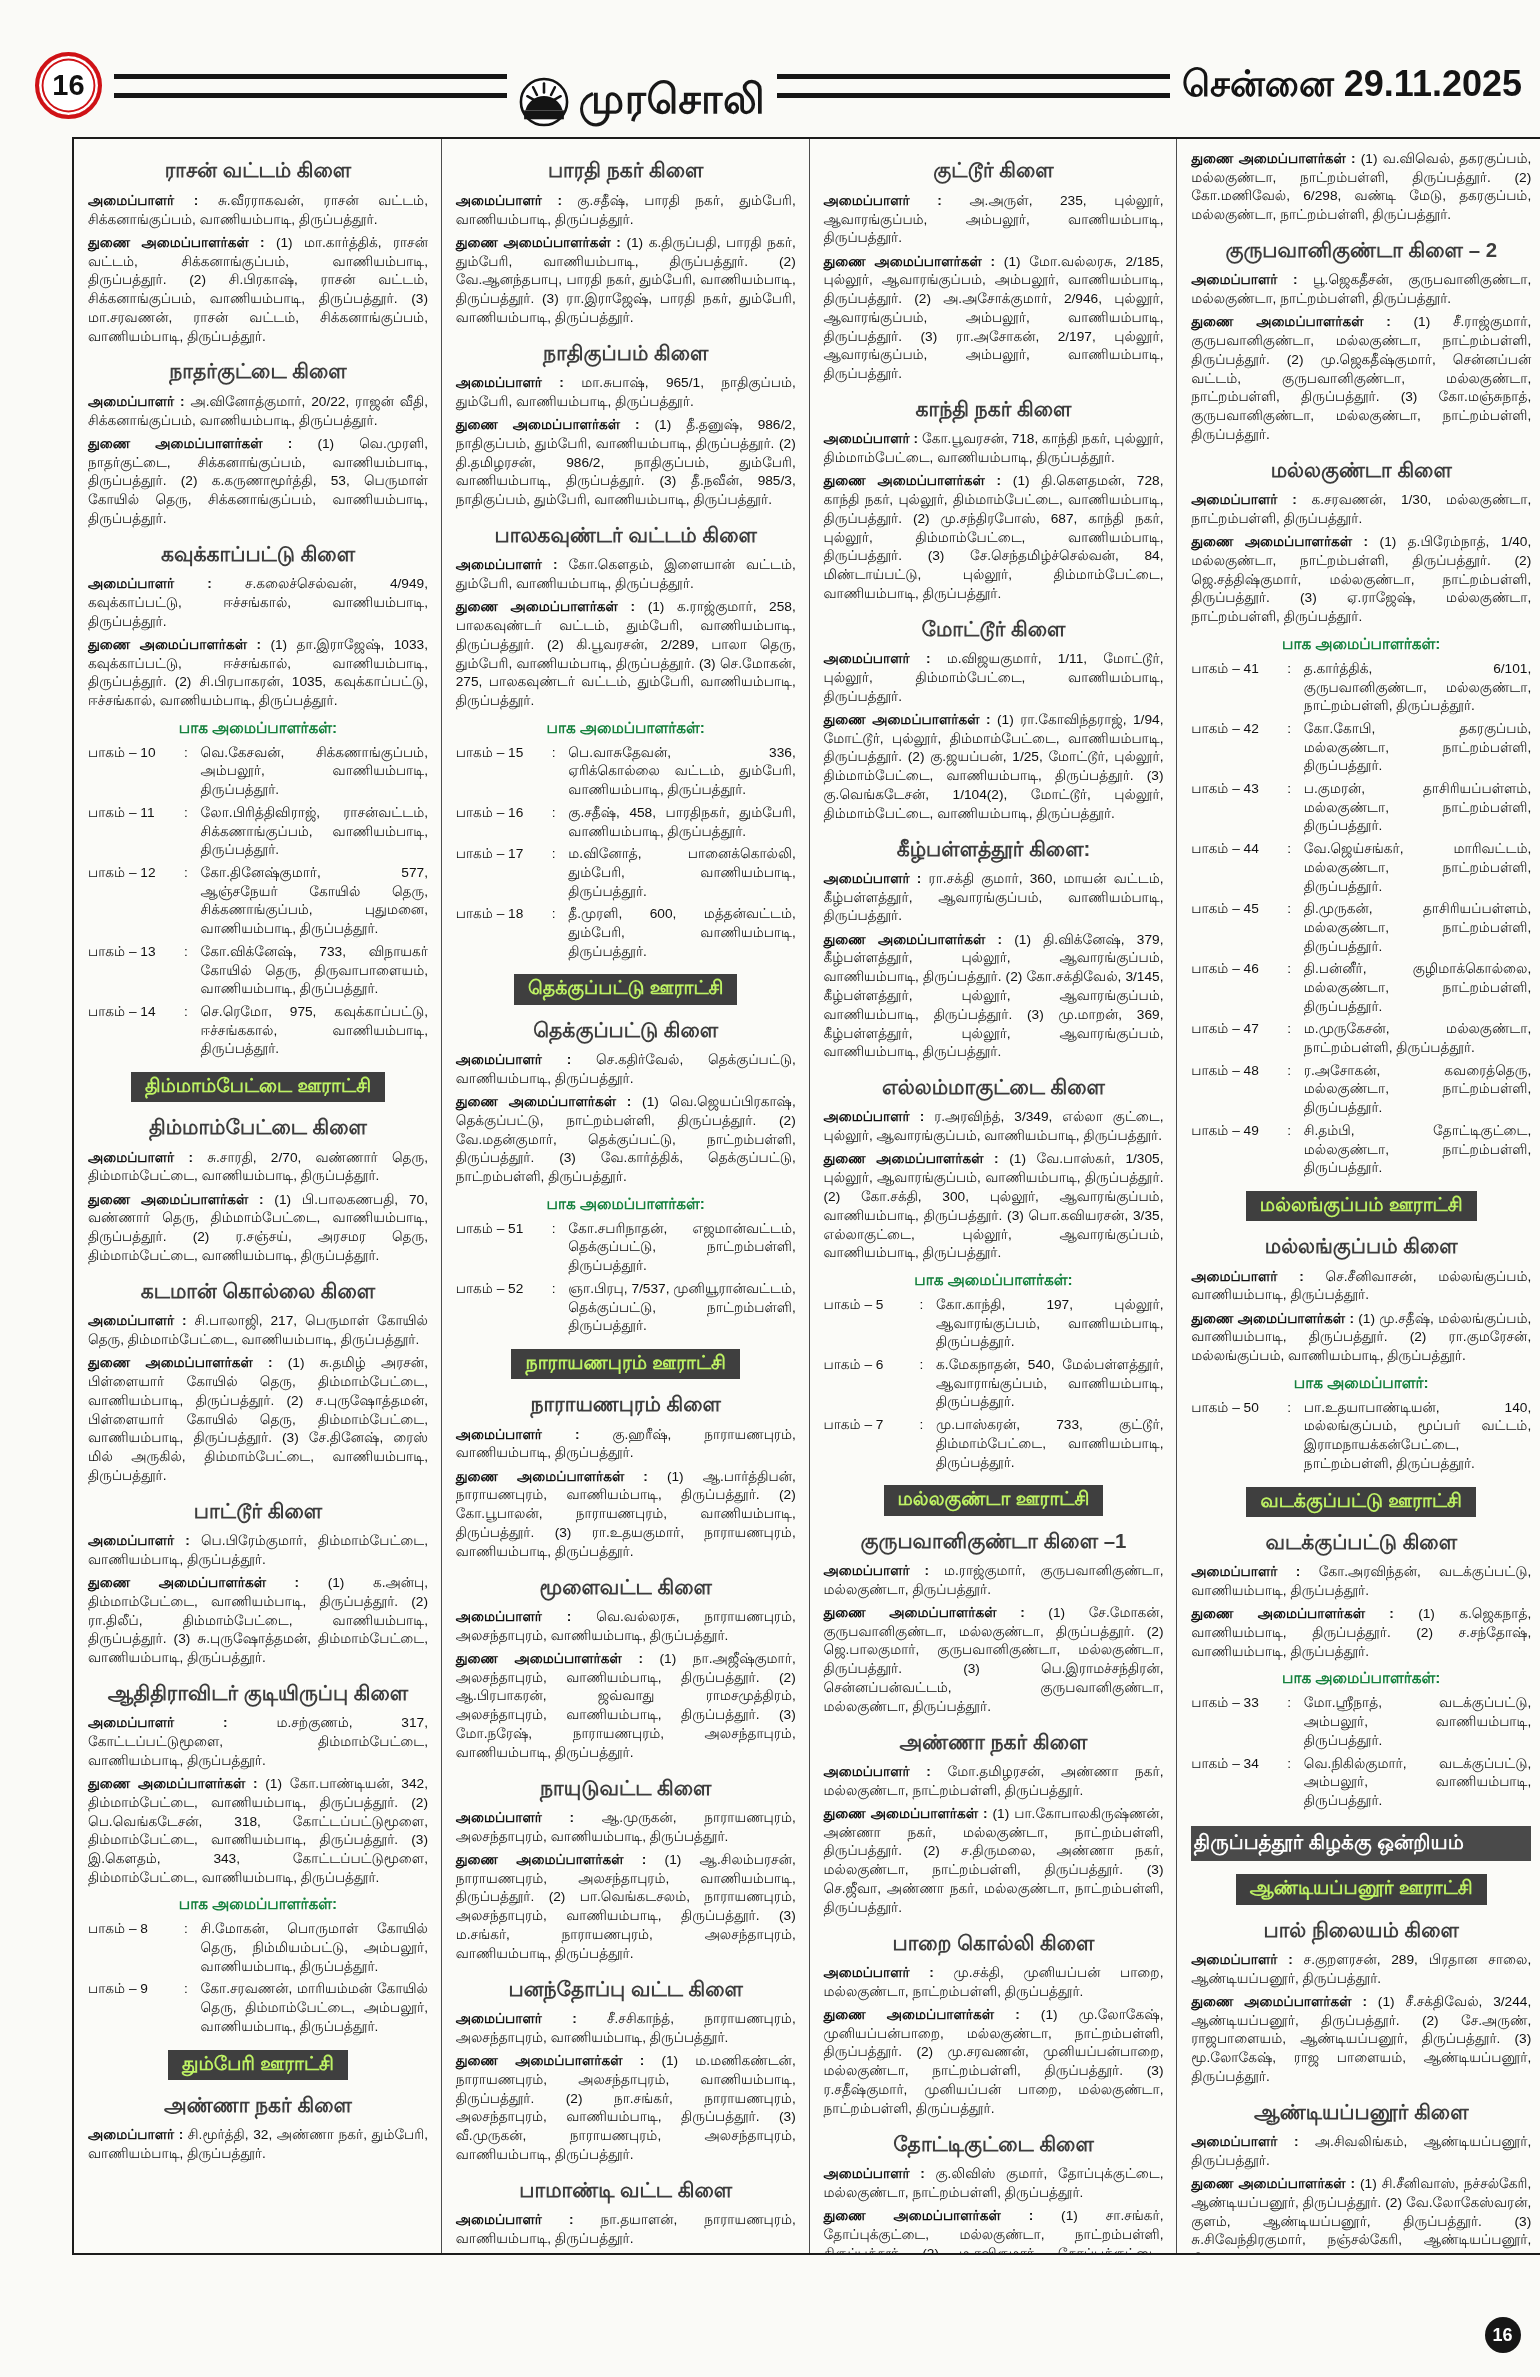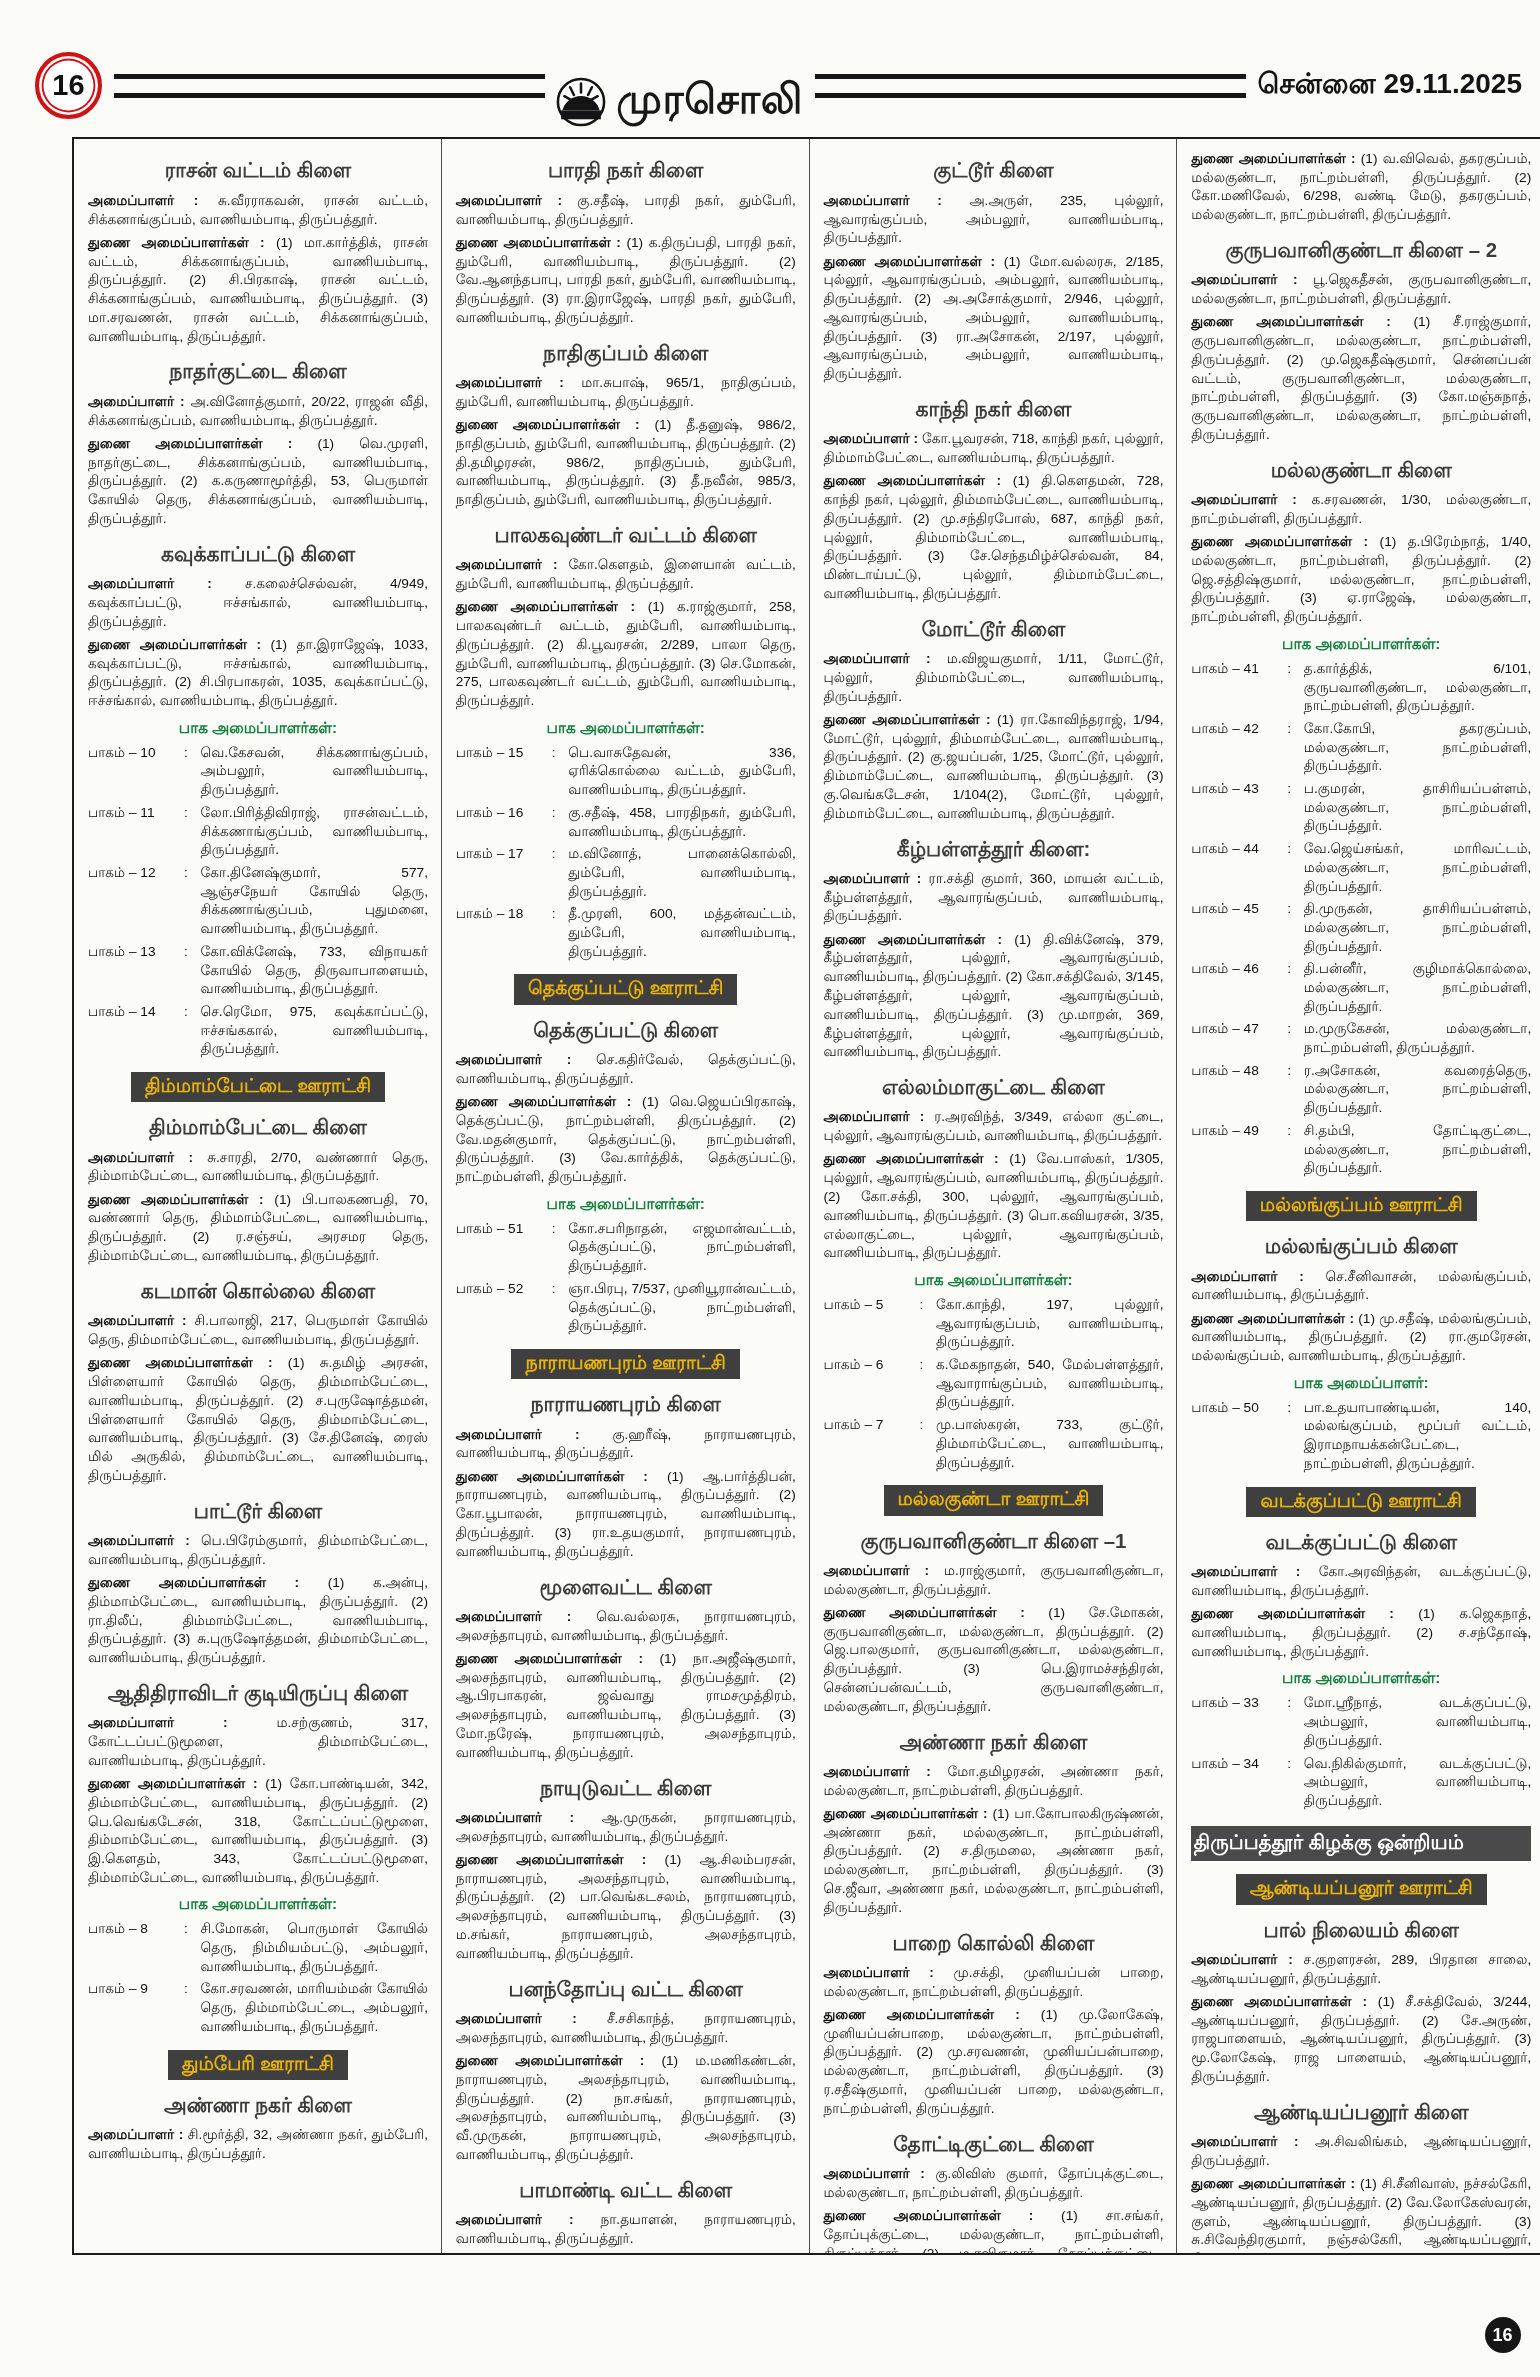--- a/index.html
+++ b/index.html
@@ -4,29 +4,29 @@
 <style>
   html,body{margin:0;padding:0;background:#e8e8e4;}
   #page{position:relative;width:1541px;height:2377px;background:#fafaf7;font-family:"Liberation Sans","DejaVu Sans",sans-serif;color:#101010;overflow:hidden;}
   
   #masthead{position:absolute;top:47px;left:35px;right:19px;height:77px;display:flex;align-items:center;}
   .pagenum-circle{width:59px;height:59px;border-radius:50%;border:4.5px solid #cf1216;background:#fff;box-shadow:inset 0 0 0 2.6px #fff, inset 0 0 0 4.5px #cf1216;display:flex;align-items:center;justify-content:center;font-size:29px;font-weight:bold;color:#111;flex:0 0 auto;}
   .mast-rule{flex:1 1 auto;height:14px;border-top:5.1px solid #161616;border-bottom:5.1px solid #161616;margin:0 11.5px;}
   .mast-logo{display:flex;align-items:center;gap:10px;flex:0 0 auto;margin-top:32px;}
   .mast-logo svg{display:block;}
   .mast-title{font-size:41px;font-weight:bold;color:#181818;letter-spacing:0.6px;}
-  .mast-date{font-size:28px;font-weight:bold;color:#141414;flex:0 0 auto;white-space:nowrap;}
+  .mast-date{font-size:36px;font-weight:bold;color:#141414;flex:0 0 auto;white-space:nowrap;}
   
   #paper{position:absolute;top:137px;left:72px;width:1470px;height:2114px;border:2.6px solid #1c1c1c;background:#fbfbf8;display:flex;}
   .col{flex:1 1 0;padding:6.4px 12.8px 9px 14px;overflow:hidden;}
   .col + .col{border-left:1.3px solid #4d4d4d;}
   .branch{font-size:20.4px;font-weight:bold;color:#3d3d3d;text-align:center;margin:14px 0 6.4px;}
   .subhead{font-size:15.3px;font-weight:bold;color:#15803d;text-align:center;margin:7.7px 0 5.1px;}
   .panchayat-wrap{text-align:center;margin:12.8px 0 3.8px;}
-  .panchayat{display:inline-block;background:#3f3f3f;color:#eab308;font-size:19px;font-weight:bold;padding:3.2px 14px;}
+  .panchayat{display:inline-block;background:#3f3f3f;color:#bef264;font-size:19px;font-weight:bold;padding:3.2px 14px;}
   .union{background:#4a4a4a;color:#fff;font-size:20px;font-weight:bold;text-align:left;padding:5.1px 2.6px;margin:15.3px 0 5.1px;}
   .para{font-size:13.7px;line-height:1.37;text-align:justify;margin:4.5px 0;}
   .para .lbl{font-weight:bold;}
   .part{display:flex;font-size:13.7px;line-height:1.37;margin:3.8px 0;}
   .part .plabel{flex:0 0 96px;}
   .part .pcolon{flex:0 0 16.6px;}
   .part .ptext{flex:1 1 auto;text-align:justify;}
   
   .foot-circle{position:absolute;right:20.4px;bottom:24px;width:36px;height:36px;border-radius:50%;background:#161616;color:#fff;display:flex;align-items:center;justify-content:center;font-size:18px;font-weight:bold;}
 </style>

